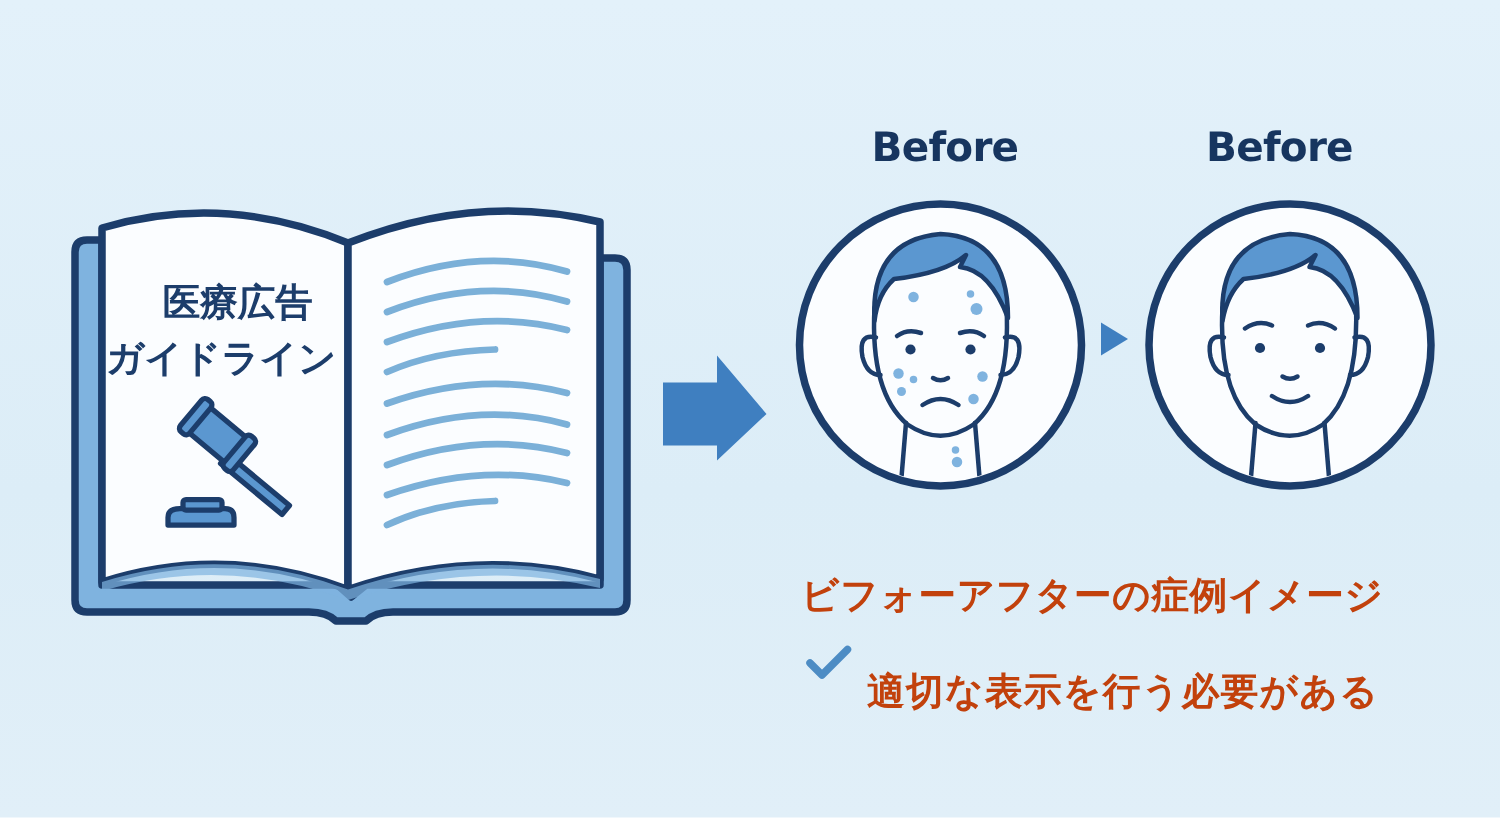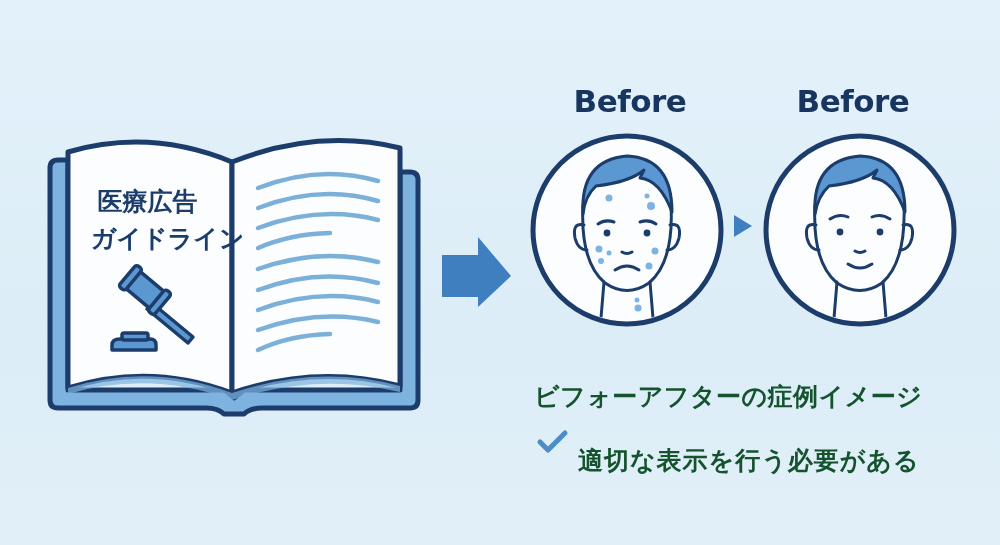--- a/index.html
+++ b/index.html
@@ -8,30 +8,30 @@
     background: linear-gradient(180deg, #e3f1fa 0%, #dcedf7 60%, #e1eff8 100%);
     font-family: "DejaVu Sans", "Liberation Sans", sans-serif;
     position: relative;
   }
   .canvas { position: absolute; left: 0; top: 0; width: 1000px; height: 545px; }
   .book-title {
     position: absolute; left: 70px; width: 155px; text-align: center;
     color: #1c3d6b; font-weight: bold; font-size: 25px; line-height: 36px;
     letter-spacing: 0px;
   }
-  .book-title.l1 { top: 184px; }
-  .book-title.l2 { top: 221px; margin-left: 20px; }
+  .book-title.l1 { top: 184px; padding-left: 11px; }
+  .book-title.l2 { top: 221px; }
   .label {
-    position: absolute; color: #17355f; font-weight: bold; font-size: 31px;
+    position: absolute; color: #17355f; font-weight: bold; font-size: 27px;
     text-align: center; letter-spacing: -0.5px;
   }
   .label.before { left: 560px; width: 140px; top: 83px; }
   .label.after { left: 783px; width: 140px; top: 83px; }
   .caption {
-    position: absolute; color: #14532d; font-weight: bold; font-size: 25px;
+    position: absolute; color: #c2410c; font-weight: bold; font-size: 25px;
     white-space: nowrap;
   }
   .caption.c1 { left: 534px; top: 380px; letter-spacing: 0.5px; }
   .caption.c2 { left: 578px; top: 444px; letter-spacing: 1px; }
   .check { position: absolute; left: 536px; top: 426px; width: 34px; height: 30px; }
 </style>
 </head>
 <body>
 
 <svg class="canvas" viewBox="0 0 1000 545" xmlns="http://www.w3.org/2000/svg">

